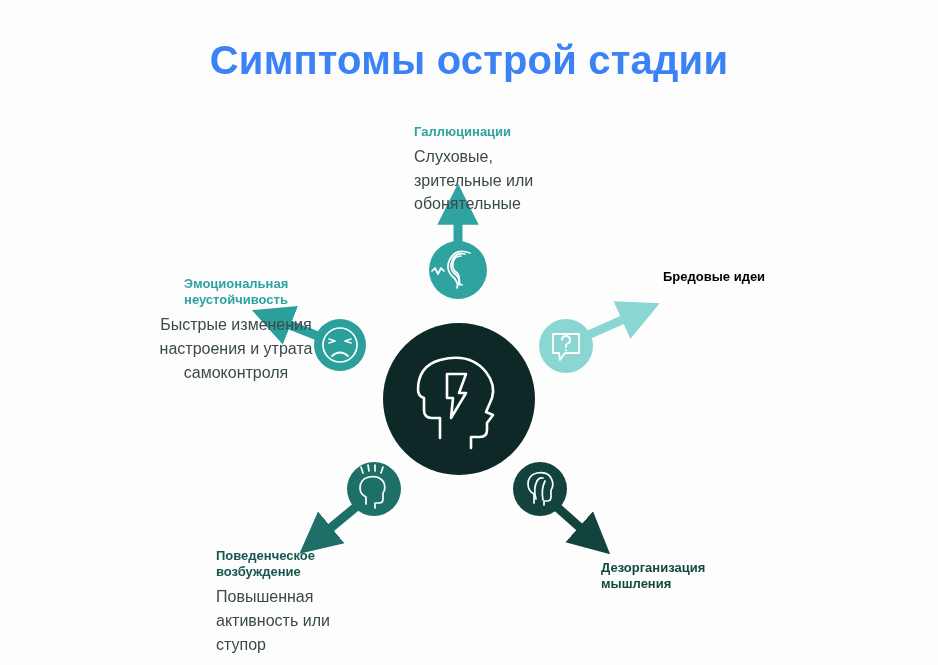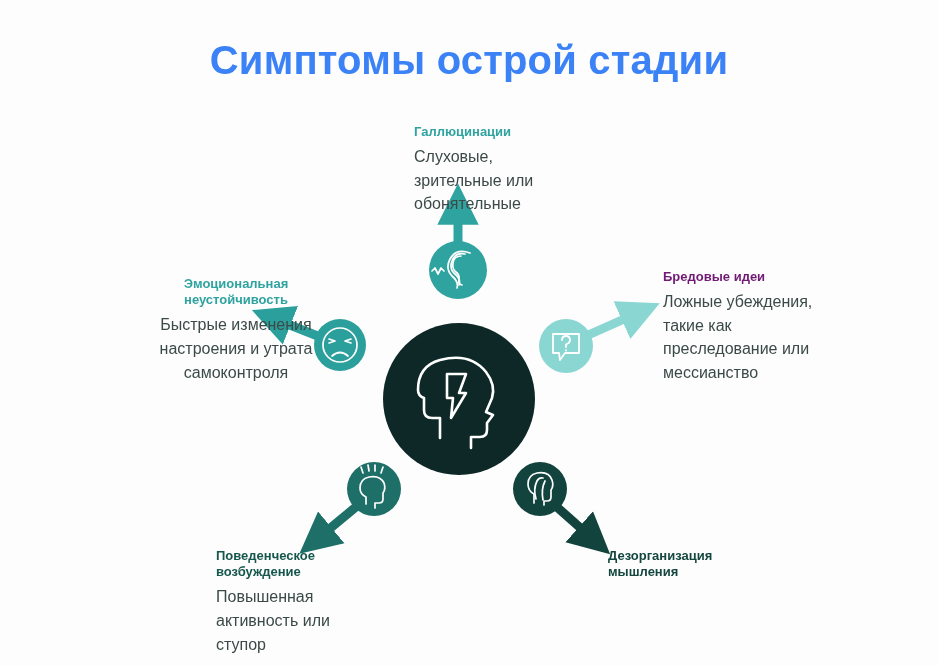--- a/index.html
+++ b/index.html
@@ -61,21 +61,21 @@
     color: #3b4a48;
     margin: 0;
     white-space: pre-line;
   }
 
   
   .t-hallucinations { left: 414px; top: 124px; width: 210px; }
   .t-emotional      { left: 148px; top: 276px; width: 176px; text-align: center; }
   .t-delusions      { left: 663px; top: 269px; width: 190px; }
   .t-behavioral     { left: 216px; top: 548px; width: 190px; }
-  .t-disorganized   { left: 601px; top: 548px; width: 200px; margin-left: 7px; }
+  .t-disorganized   { left: 601px; top: 560px; width: 200px; }
 </style>
 </head>
 <body>
 
 <div id="canvas" style="background: rgb(253, 253, 253);">
 
   <div class="title">Симптомы острой стадии</div>
 
   <svg class="diagram-svg" viewBox="0 0 938 665">
     <defs>
@@ -191,25 +191,21 @@
 
   <div class="node-text t-emotional">
     <div class="node-heading" style="color:#2fa3a0">Эмоциональная
 неустойчивость</div>
     <div class="node-desc">Быстрые изменения
 настроения и утрата
 самоконтроля</div>
   </div>
 
   <div class="node-text t-delusions">
-    <div class="node-heading" style="color:#701a75">Бредовые идеи</div>
-    <div class="node-desc">Ложные убеждения,
-такие как
-преследование или
-мессианство</div>
+    <div class="node-heading" style="color:#000000">Бредовые идеи</div>
   </div>
 
   <div class="node-text t-behavioral">
     <div class="node-heading" style="color:#15574c">Поведенческое
 возбуждение</div>
     <div class="node-desc">Повышенная
 активность или
 ступор</div>
   </div>
 

